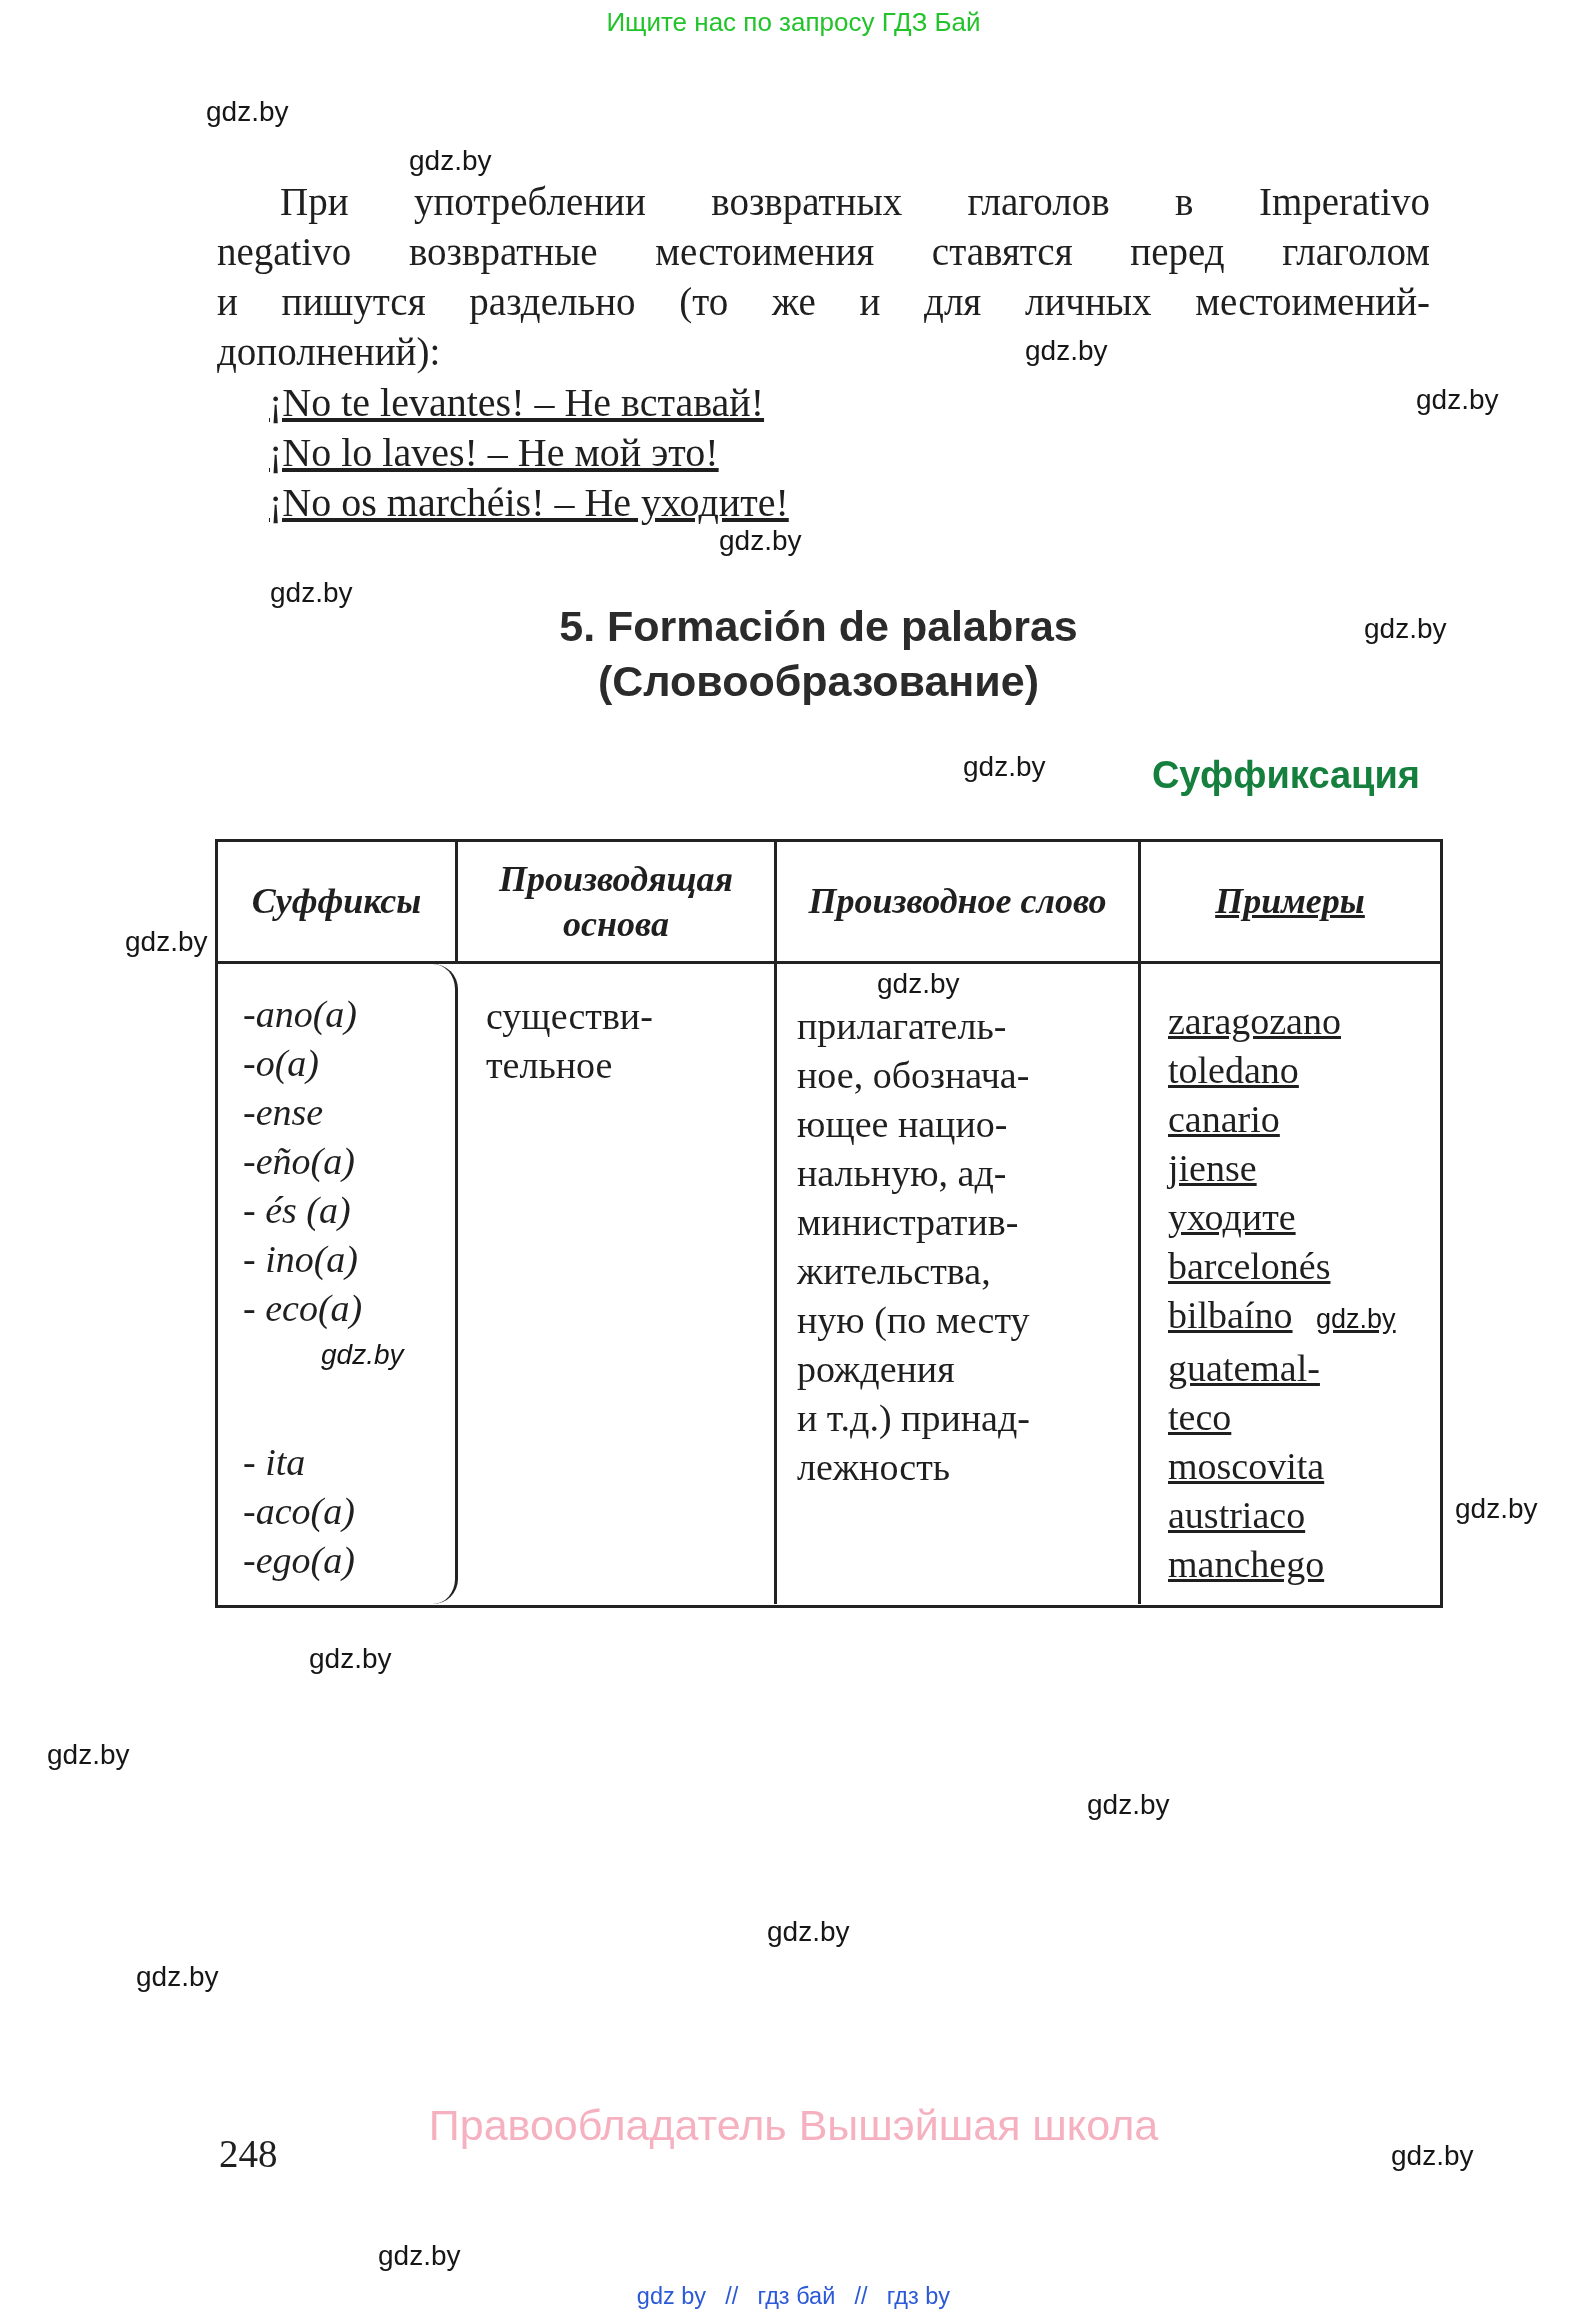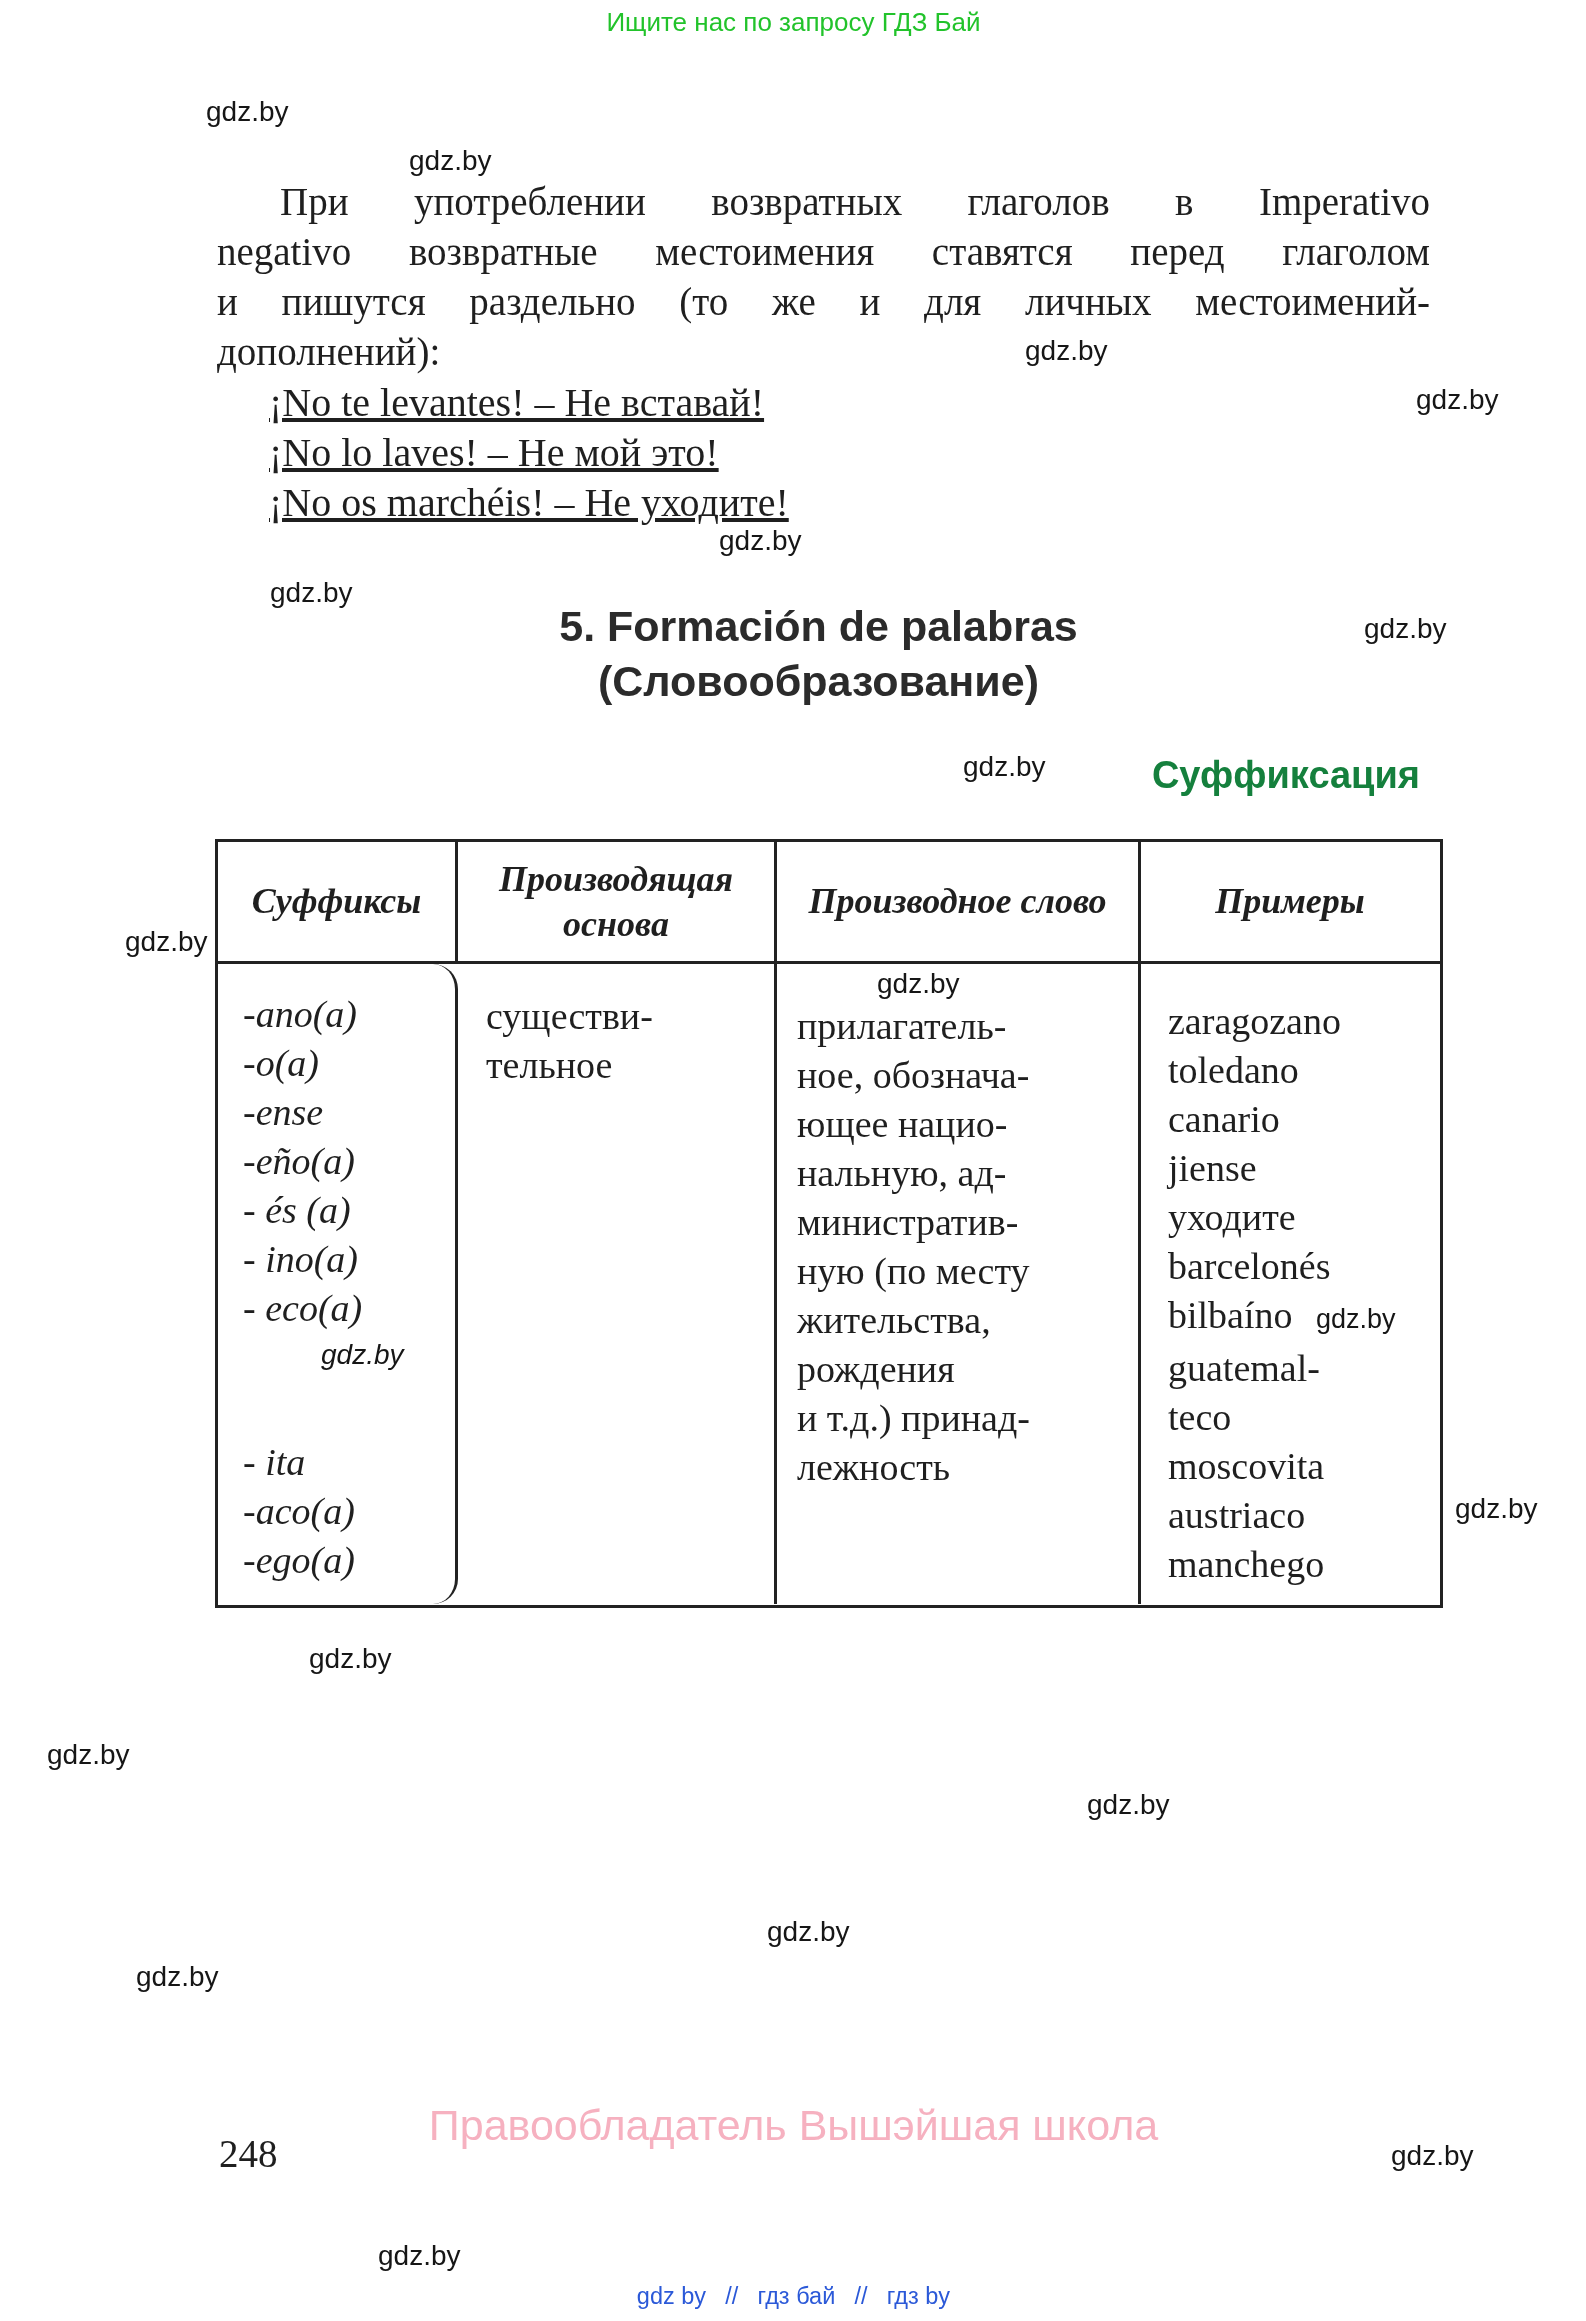--- a/index.html
+++ b/index.html
@@ -39,21 +39,21 @@
   .tbody { display:flex; height:640px; }
   .th, .td { box-sizing:border-box; border-right:3.6px solid #222; }
   .th:last-child, .td:last-child { border-right:none; }
   .th {
     display:flex; align-items:center; justify-content:center; text-align:center;
     font-style:italic; font-weight:bold; font-size:36px; line-height:45px; padding:0 12.7px;
   }
   .c1 { flex:0 0 240px;font-style:italic; }
   .c2 { flex:0 0 319px; }
   .c3 { flex:0 0 364px; }
-  .c4 { flex:0 0 298px; }
+  .c4 { flex:0 0 298px;text-decoration:underline; }
   .td { font-size:38px; line-height:49px; }
   .td.c1 { padding:26px 0 0 25px;border-radius:25px; }
   .td.c2 { padding:28px 0 0 28px; }
   .td.c3 { padding:0 0 0 20px; }
   .td.c4 { padding:33px 0 7px 27px; }
   .wm-inline { font-family:"Liberation Sans","DejaVu Sans",sans-serif; font-size:28px; color:#161616; }
   .c1 .wm-inline { display:block; margin:3.6px 0 65px 78px; line-height:36px; }
   .c3 .wm-inline { display:block; margin:2.7px 0 0.9px 80px; line-height:34px; }
   .c4 .wm-inline { font-size:27px; margin-left:23.5px; }
   .copyright {
@@ -137,22 +137,22 @@
         <div>существи-</div>
         <div>тельное</div>
       </div>
       <div class="td c3">
         <span class="wm-inline">gdz.by</span>
         <div>прилагатель-</div>
         <div>ное, обознача-</div>
         <div>ющее нацио-</div>
         <div>нальную, ад-</div>
         <div>министратив-</div>
+        <div>жительства,</div>
         <div>ную (по месту</div>
-        <div>жительства,</div>
         <div>рождения</div>
         <div>и т.д.) принад-</div>
         <div>лежность</div>
       </div>
       <div class="td c4">
         <div>zaragozano</div>
         <div>toledano</div>
         <div>canario</div>
         <div>jiense</div>
         <div>уходите</div>

